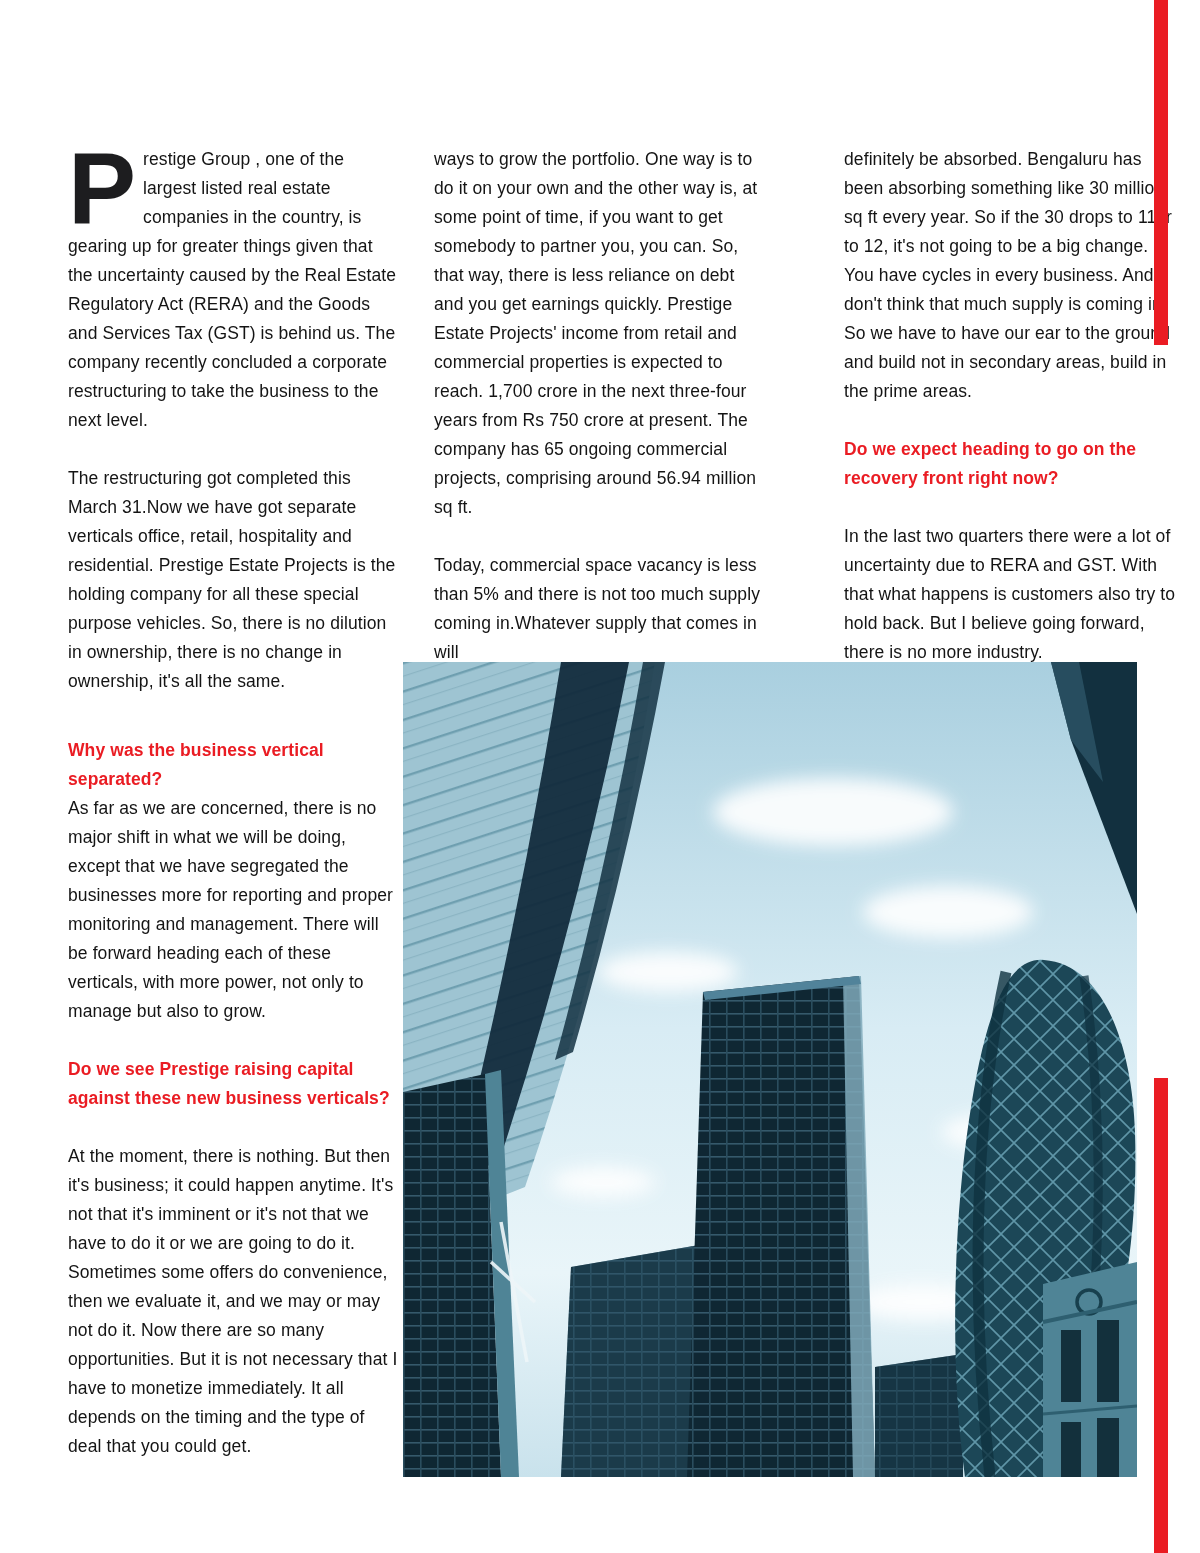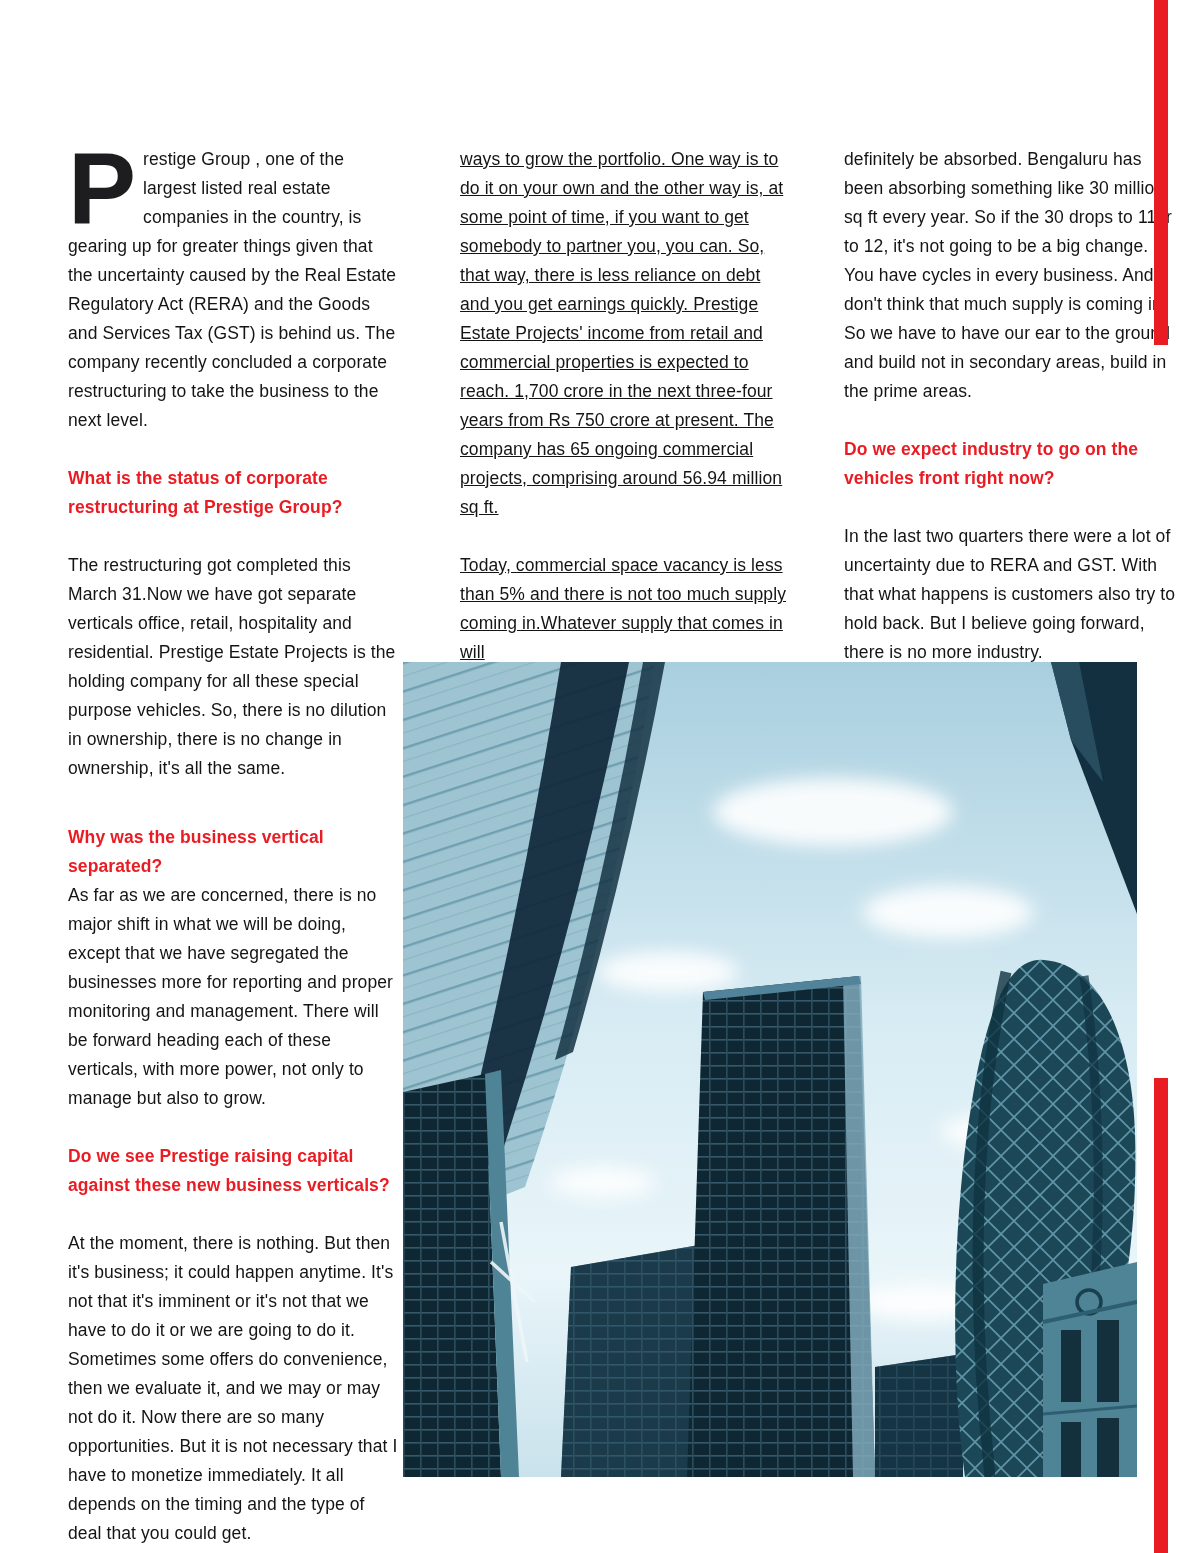--- a/index.html
+++ b/index.html
@@ -10,21 +10,21 @@
     font-family:"Liberation Sans", sans-serif;
     color:#141414;
     overflow:hidden;
   }
   .col{
     position:absolute;top:145px;
     font-size:17.5px;line-height:29px;
     letter-spacing:0.1px;
   }
   .col-left{left:68px;width:330px;}
-  .col-middle{left:460px;width:334px;text-decoration:underline;}
+  .col-middle{left:434px;width:334px;}
   .col-right{left:844px;width:334px;}
   .para{margin:0 0 29px 0;}
   .heading{
     margin:0 0 29px 0;
     font-weight:bold;
     color:var(--red,#ea1c23);
   }
   .heading.tight{margin-bottom:0;margin-top:40px;}
   .dropcap{
     float:left;
@@ -49,34 +49,33 @@
   }
   .photo svg{display:block;width:100%;height:100%;}
 </style>
 </head>
 <body>
 
 <div class="page">
 
   <div class="col col-left">
       <div class="para"><span class="dropcap">P</span>restige Group , one of the largest listed real estate companies in the country, is gearing up for greater things given that the uncertainty caused by the Real Estate Regulatory Act (RERA) and the Goods and Services Tax (GST) is behind us. The company recently concluded a corporate restructuring to take the business to the next level.</div>
-      <div class="heading">What is the status of corporate restructuring at Prestige Group?</div>
       <div class="para">The restructuring got completed this March 31.Now we have got separate verticals office, retail, hospitality and residential. Prestige Estate Projects is the holding company for all these special purpose vehicles. So, there is no dilution in ownership, there is no change in ownership, it's all the same.</div>
       <div class="heading tight">Why was the business vertical separated?</div>
       <div class="para">As far as we are concerned, there is no major shift in what we will be doing, except that we have segregated the businesses more for reporting and proper monitoring and management. There will be forward heading each of these verticals, with more power, not only to manage but also to grow.</div>
       <div class="heading">Do we see Prestige raising capital against these new business verticals?</div>
       <div class="para">At the moment, there is nothing. But then it's business; it could happen anytime. It's not that it's imminent or it's not that we have to do it or we are going to do it. Sometimes some offers do convenience, then we evaluate it, and we may or may not do it. Now there are so many opportunities. But it is not necessary that I have to monetize immediately. It all depends on the timing and the type of deal that you could get.</div>
     </div>
   <div class="col col-middle">
       <div class="para">ways to grow the portfolio. One way is to do it on your own and the other way is, at some point of time, if you want to get somebody to partner you, you can. So, that way, there is less reliance on debt and you get earnings quickly. Prestige Estate Projects' income from retail and commercial properties is expected to reach. 1,700 crore in the next three-four years from Rs 750 crore at present. The company has 65 ongoing commercial projects, comprising around 56.94 million sq ft.</div>
       <div class="para">Today, commercial space vacancy is less than 5% and there is not too much supply coming in.Whatever supply that comes in will</div>
     </div>
   <div class="col col-right">
       <div class="para">definitely be absorbed. Bengaluru has been absorbing something like 30 million sq ft every year. So if the 30 drops to 11or to 12, it's not going to be a big change. You have cycles in every business. And I don't think that much supply is coming in. So we have to have our ear to the ground and build not in secondary areas, build in the prime areas.</div>
-      <div class="heading">Do we expect industry to go on the vehicles front right now?</div>
+      <div class="heading">Do we expect heading to go on the recovery front right now?</div>
       <div class="para">In the last two quarters there were a lot of uncertainty due to RERA and GST. With that what happens is customers also try to hold back. But I believe going forward, there is no more industry.</div>
     </div>
 
   <div class="redbar redbar-top"></div>
   <div class="redbar redbar-bottom"></div>
 
   <div class="photo" title="Low-angle blue duotone photo of skyscrapers against a cloudy sky: curved panelled towers on the left, a tall dark rectangular office tower in the center, the Gherkin-style lattice tower and a classical stone building on the right">
     <svg viewBox="0 0 734 815" preserveAspectRatio="none">
       <defs>
         <linearGradient id="sky" x1="0" y1="0" x2="0" y2="1">

